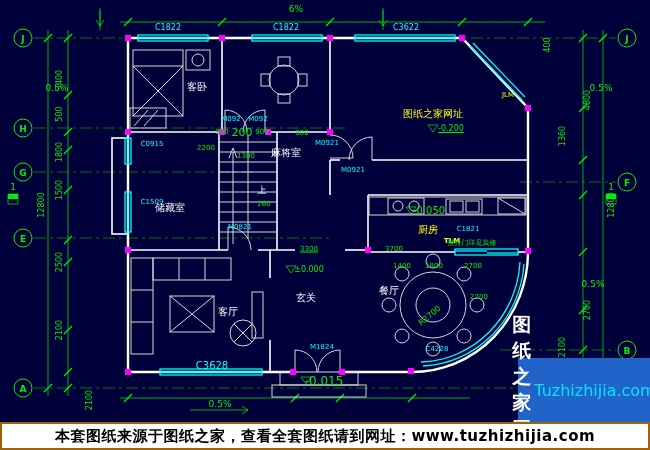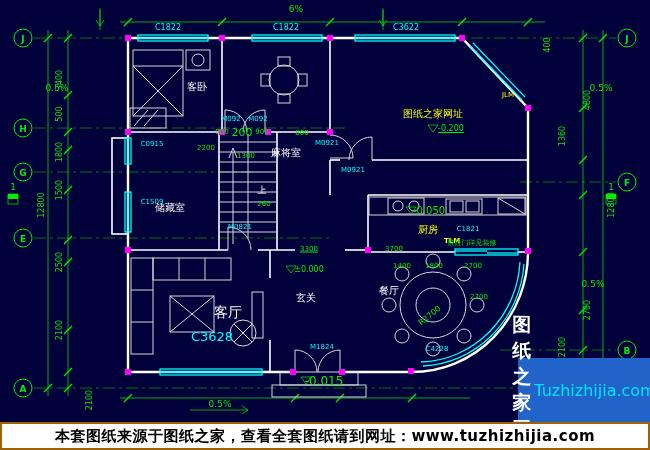--- a/index.html
+++ b/index.html
@@ -274,27 +274,27 @@
       <span class="cad-label" style="left: 231px; top: 119px; color: rgb(0, 255, 255); font-size: 7px; transform: translate(-50%, -50%) rotate(0deg);">M092</span>
       <span class="cad-label" style="left: 258px; top: 119px; color: rgb(0, 255, 255); font-size: 7px; transform: translate(-50%, -50%) rotate(0deg);">M092</span>
       <span class="cad-label" style="left: 327px; top: 143px; color: rgb(0, 255, 255); font-size: 7px; transform: translate(-50%, -50%) rotate(0deg);">M0921</span>
       <span class="cad-label" style="left: 353px; top: 170px; color: rgb(0, 255, 255); font-size: 7px; transform: translate(-50%, -50%) rotate(0deg);">M0921</span>
       <span class="cad-label" style="left: 152px; top: 202px; color: rgb(0, 255, 255); font-size: 7px; transform: translate(-50%, -50%) rotate(0deg);">C1509</span>
       <span class="cad-label" style="left: 240px; top: 227px; color: rgb(0, 255, 255); font-size: 7px; transform: translate(-50%, -50%) rotate(0deg);">M0821</span>
       <span class="cad-label" style="left: 468px; top: 229px; color: rgb(0, 255, 255); font-size: 7px; transform: translate(-50%, -50%) rotate(0deg);">C1821</span>
       <span class="cad-label" style="left: 452px; top: 241px; color: rgb(255, 255, 0); font-size: 7px; transform: translate(-50%, -50%) rotate(0deg); font-weight: bold;">TLM</span>
       <span class="cad-label" style="left: 508px; top: 95px; color: rgb(255, 255, 0); font-size: 7px; transform: translate(-50%, -50%) rotate(0deg);">JLM</span>
       <span class="cad-label" style="left: 322px; top: 347px; color: rgb(0, 255, 255); font-size: 7px; transform: translate(-50%, -50%) rotate(0deg); text-align: center;">M1824</span>
-      <span class="cad-label" style="left: 212px; top: 336px; color: rgb(0, 255, 255); font-size: 13px; transform: translate(-50%, -50%) rotate(0deg);">C3628</span>
+      <span class="cad-label" style="left: 212px; top: 366px; color: rgb(0, 255, 255); font-size: 10px; transform: translate(-50%, -50%) rotate(0deg);">C3628</span>
       <span class="cad-label" style="left: 437px; top: 349px; color: rgb(0, 255, 255); font-size: 7px; transform: translate(-50%, -50%) rotate(0deg);">C4228</span>
       <span class="cad-label" style="left: 197px; top: 87px; color: rgb(255, 255, 255); font-size: 10px; transform: translate(-50%, -50%) rotate(0deg);">客卧</span>
       <span class="cad-label" style="left: 286px; top: 113px; color: rgb(255, 255, 255); font-size: 10px; transform: translate(-50%, -50%) rotate(0deg); margin-top: 40px;">麻将室</span>
       <span class="cad-label" style="left: 433px; top: 114px; color: rgb(255, 255, 0); font-size: 10px; transform: translate(-50%, -50%) rotate(0deg);">图纸之家网址</span>
       <span class="cad-label" style="left: 170px; top: 208px; color: rgb(255, 255, 255); font-size: 10px; transform: translate(-50%, -50%) rotate(0deg);">储藏室</span>
-      <span class="cad-label" style="left: 228px; top: 312px; color: rgb(255, 255, 255); font-size: 14px; transform: translate(-50%, -50%) rotate(0deg); text-align: right;">客厅</span>
+      <span class="cad-label" style="left: 228px; top: 312px; color: rgb(255, 255, 255); font-size: 10px; transform: translate(-50%, -50%) rotate(0deg); text-align: right;">客厅</span>
       <span class="cad-label" style="left: 306px; top: 298px; color: rgb(255, 255, 255); font-size: 10px; transform: translate(-50%, -50%) rotate(0deg);">玄关</span>
       <span class="cad-label" style="left: 389px; top: 291px; color: rgb(255, 255, 255); font-size: 10px; transform: translate(-50%, -50%) rotate(0deg);">餐厅</span>
       <span class="cad-label" style="left: 428px; top: 230px; color: rgb(255, 255, 0); font-size: 10px; transform: translate(-50%, -50%) rotate(0deg);">厨房</span>
       <span class="cad-label" style="left: 262px; top: 190px; color: rgb(255, 255, 255); font-size: 9px; transform: translate(-50%, -50%) rotate(0deg);">上</span>
       <span class="cad-label" style="left: 472px; top: 243px; color: rgb(0, 240, 0); font-size: 7px; transform: translate(-50%, -50%) rotate(0deg);">推拉门详见装修</span>
       <span class="cad-label" style="left: 451px; top: 129px; color: rgb(0, 240, 0); font-size: 8px; transform: translate(-50%, -50%) rotate(0deg); text-decoration: underline;">-0.200</span>
       <span class="cad-label" style="left: 429px; top: 211px; color: rgb(0, 240, 0); font-size: 10px; transform: translate(-50%, -50%) rotate(0deg);">-0.050</span>
       <span class="cad-label" style="left: 309px; top: 270px; color: rgb(0, 240, 0); font-size: 8px; transform: translate(-50%, -50%) rotate(0deg);">±0.000</span>
       <span class="cad-label" style="left: 324px; top: 381px; color: rgb(0, 240, 0); font-size: 12px; transform: translate(-50%, -50%) rotate(0deg);">-0.015</span>
       <span class="cad-label" style="left: 430px; top: 316px; color: rgb(0, 240, 0); font-size: 8px; transform: translate(-50%, -50%) rotate(-40deg);">R2700</span>

